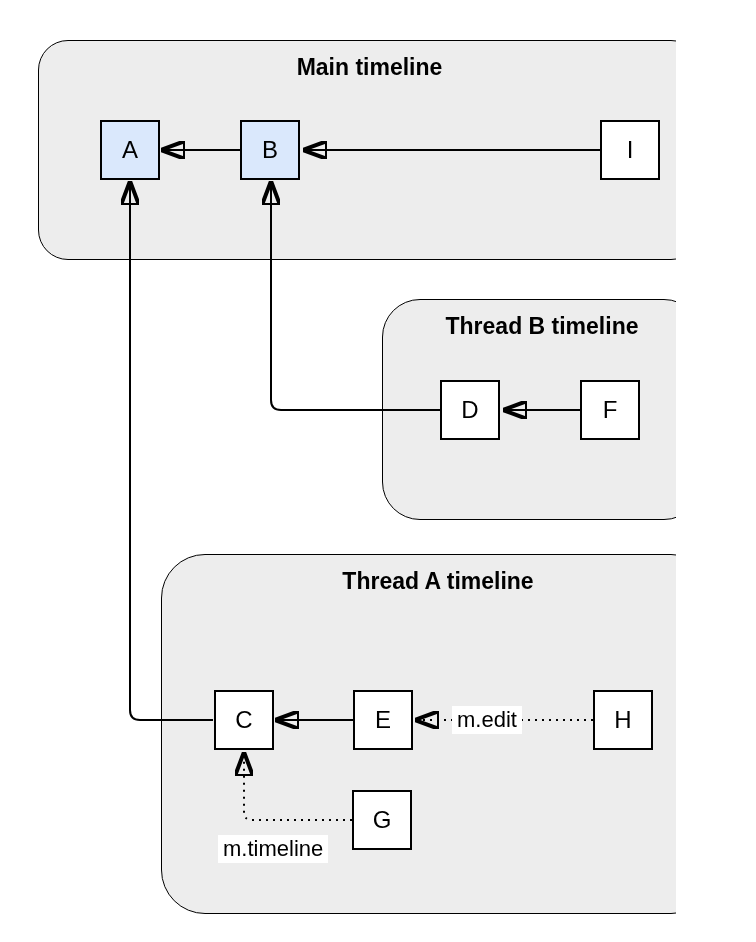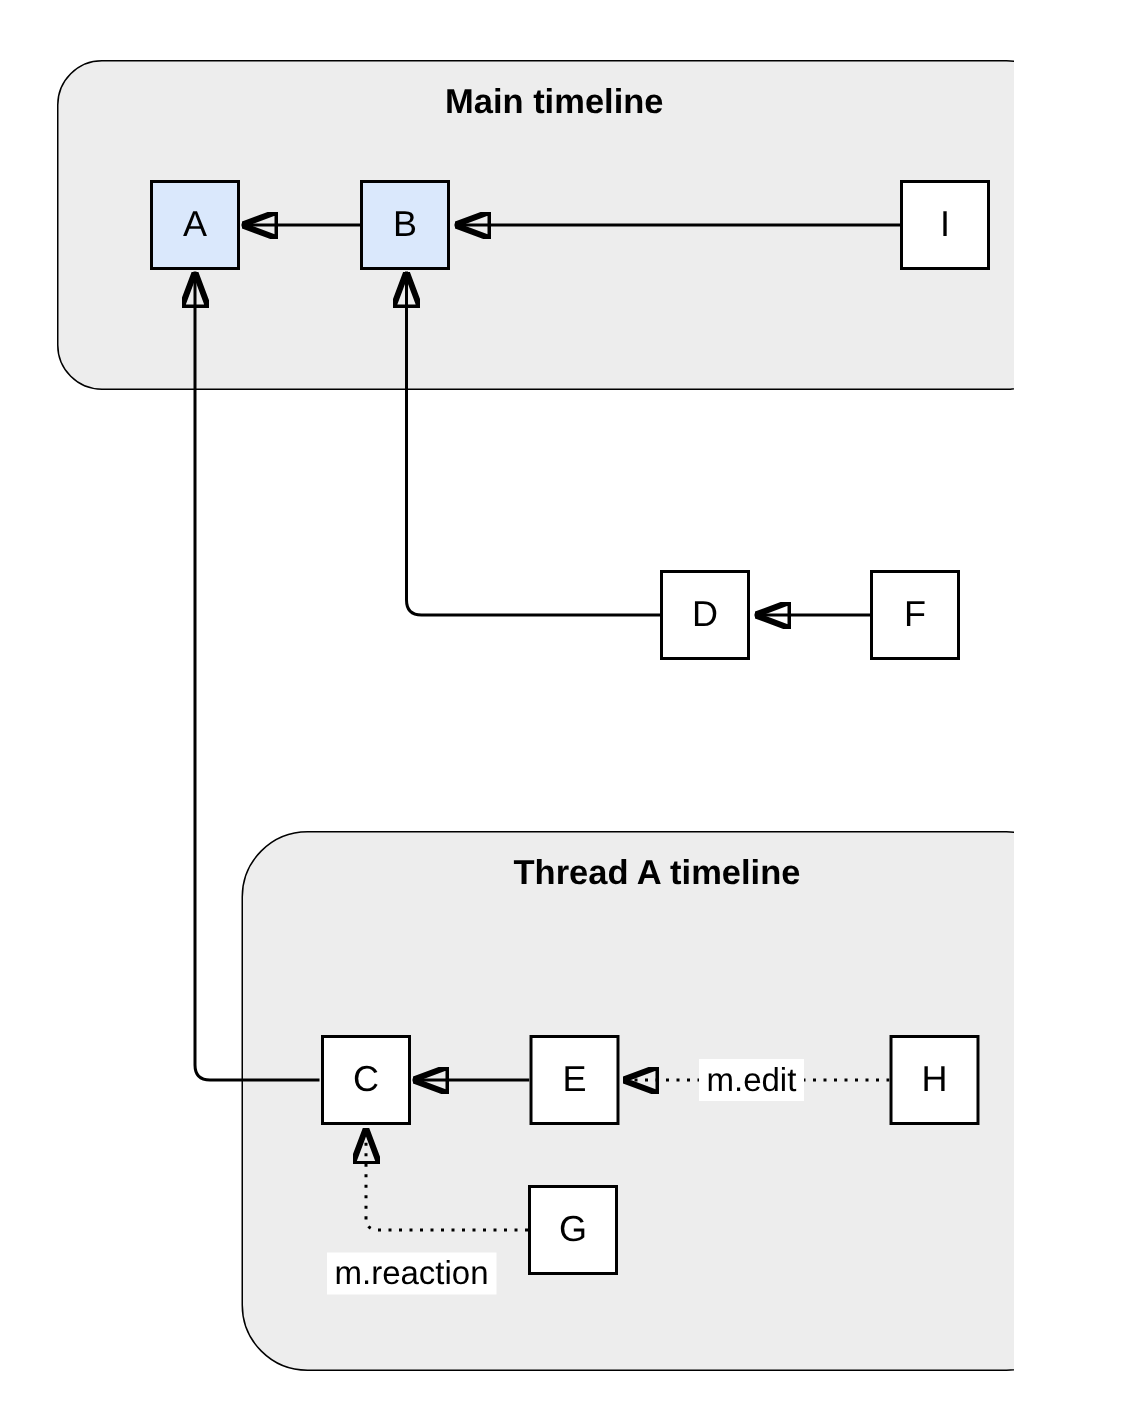--- a/index.html
+++ b/index.html
@@ -68,30 +68,33 @@
   }
   svg.edges path.dotted { stroke-dasharray: 2 5; }
   .edge-label {
     position: absolute;
     background: var(--label_bg, #ffffff);
     font-size: 22px;
     color: #000000;
     padding: 1px 5px;
     white-space: nowrap;
   }
-  #label-m-edit     { left: 466px; top: 706px; }
+  #label-m-edit     { left: 452px; top: 706px; }
   #label-m-reaction { left: 218px; top: 835px; }
 </style>
 </head>
 <body>
 
 <div class="canvas">
 
   <div class="group" id="group-main">
     <div class="group-title">Main timeline</div>
+  </div>
+  <div class="group" id="group-thread-b">
+    <div class="group-title">Thread B timeline</div>
   </div>
   <div class="group" id="group-thread-a">
     <div class="group-title">Thread A timeline</div>
   </div>
 
   <svg class="edges" width="756" height="942" viewBox="0 0 756 942">
     <defs>
       <marker id="arrow" viewBox="0 0 12 9" refX="12" refY="4.5" markerWidth="12" markerHeight="9" orient="auto-start-reverse">
         <path d="M0,0 L12,4.5 L0,9 Z" fill="#000000" stroke="none"></path>
       </marker>
@@ -100,21 +103,21 @@
     <path d="M600,150 H303" marker-end="url(#arrow)"></path>
     <path d="M580,410 H503" marker-end="url(#arrow)"></path>
     <path d="M440,410 H281 Q271,410 271,400 V181" marker-end="url(#arrow)"></path>
     <path d="M353,720 H275" marker-end="url(#arrow)"></path>
     <path d="M213,720 H140 Q130,720 130,710 V181" marker-end="url(#arrow)"></path>
     <path class="dotted" d="M593,720 H415" marker-end="url(#arrow)"></path>
     <path class="dotted" d="M352,820 H252 Q244,820 244,812 V752" marker-end="url(#arrow)"></path>
   </svg>
 
   <div class="edge-label" id="label-m-edit">m.edit</div>
-  <div class="edge-label" id="label-m-reaction">m.reaction</div>
+  <div class="edge-label" id="label-m-reaction">m.timeline</div>
 
   <div class="node highlight" id="node-a">A</div>
   <div class="node highlight" id="node-b">B</div>
   <div class="node" id="node-i">I</div>
   <div class="node" id="node-d">D</div>
   <div class="node" id="node-f">F</div>
   <div class="node" id="node-c">C</div>
   <div class="node" id="node-e">E</div>
   <div class="node" id="node-h">H</div>
   <div class="node" id="node-g">G</div>

